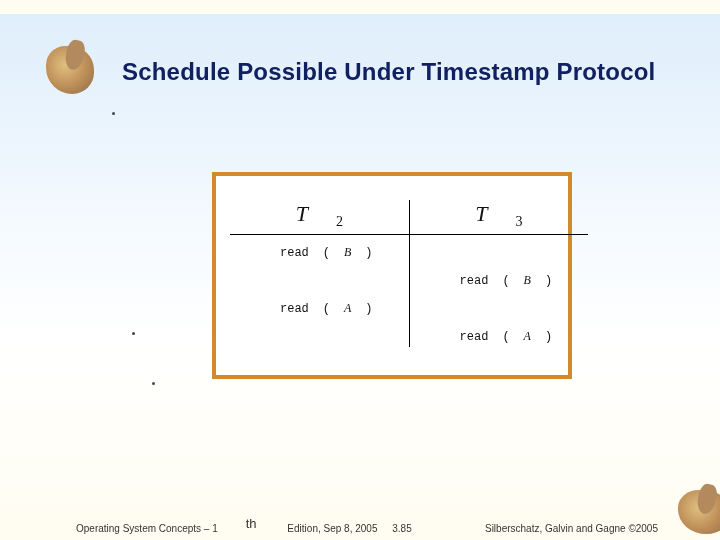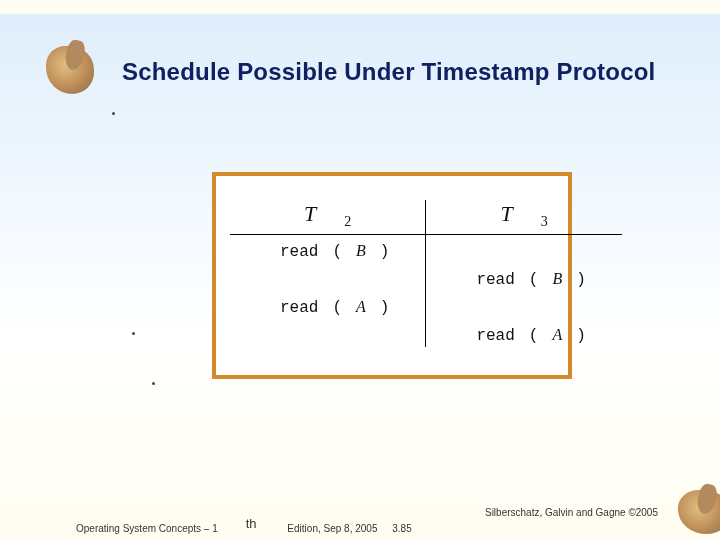--- a/index.html
+++ b/index.html
@@ -65,33 +65,33 @@
     font-size: 22px;
     padding-bottom: 4px;
   }
   .sched .hdr td .sub {
     font-size: 14px;
     font-style: normal;
     vertical-align: sub;
   }
   .sched td.col-l { border-right: 1.5px solid #000; }
   .sched .hdr td { border-bottom: 1.5px solid #000; }
-  .op { font-family: "Courier New", monospace; font-size: 16px; white-space: nowrap; }
+  .op { font-family: "Courier New", monospace; font-size: 12px; white-space: nowrap; }
   .var { font-family: "Times New Roman", serif; font-style: italic; }
   .footer {
     position: absolute;
     bottom: 6px;
     left: 0; right: 0;
     height: 18px;
     font-size: 10px;
     color: #333;
   }
   .footer .fl { position: absolute; left: 6px; bottom: 0; }
   .footer .fc { position: absolute; left: 50%; transform: translateX(-50%); bottom: 0; }
-  .footer .fr { position: absolute; right: 62px; bottom: 16px; }
+  .footer .fr { position: absolute; right: 62px; bottom: 0; }
   .footer sup { font-size: 13px; }
   .dot { position: absolute; width: 3px; height: 3px; background: #445; border-radius: 50%; }
   .d1 { top: 70px; left: 70px; }
   .d2 { top: 290px; left: 90px; }
   .d3 { top: 340px; left: 110px; }
 </style>
 </head>
 <body>
 
 <div class="logo-tl"></div>

